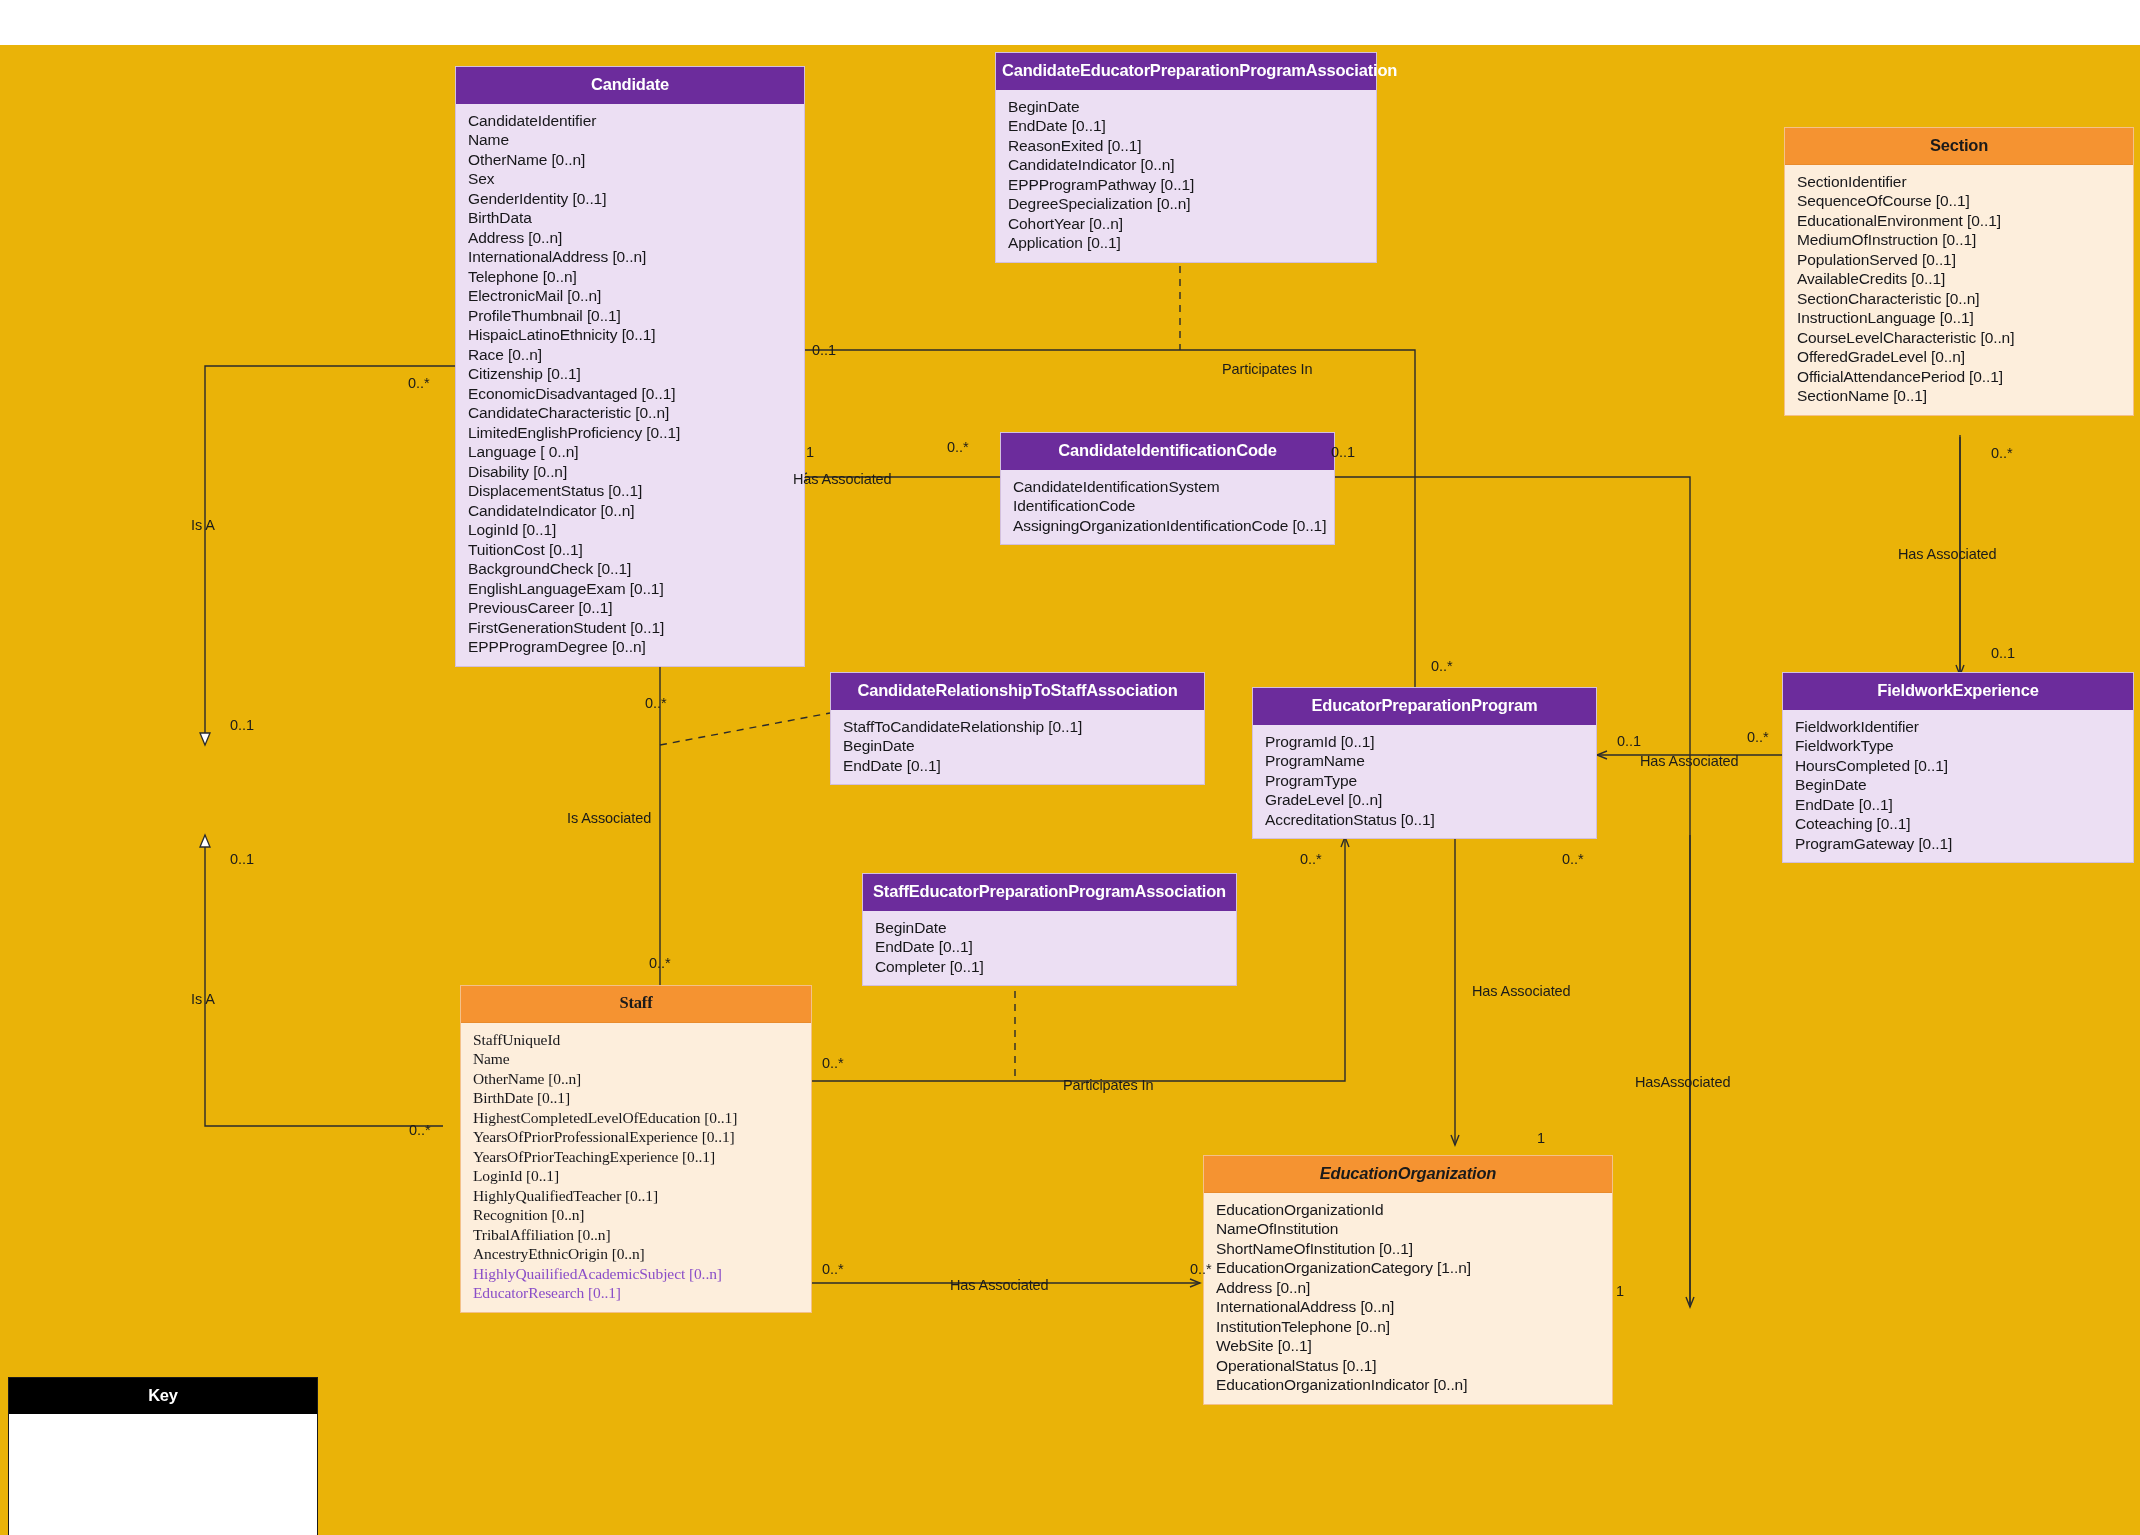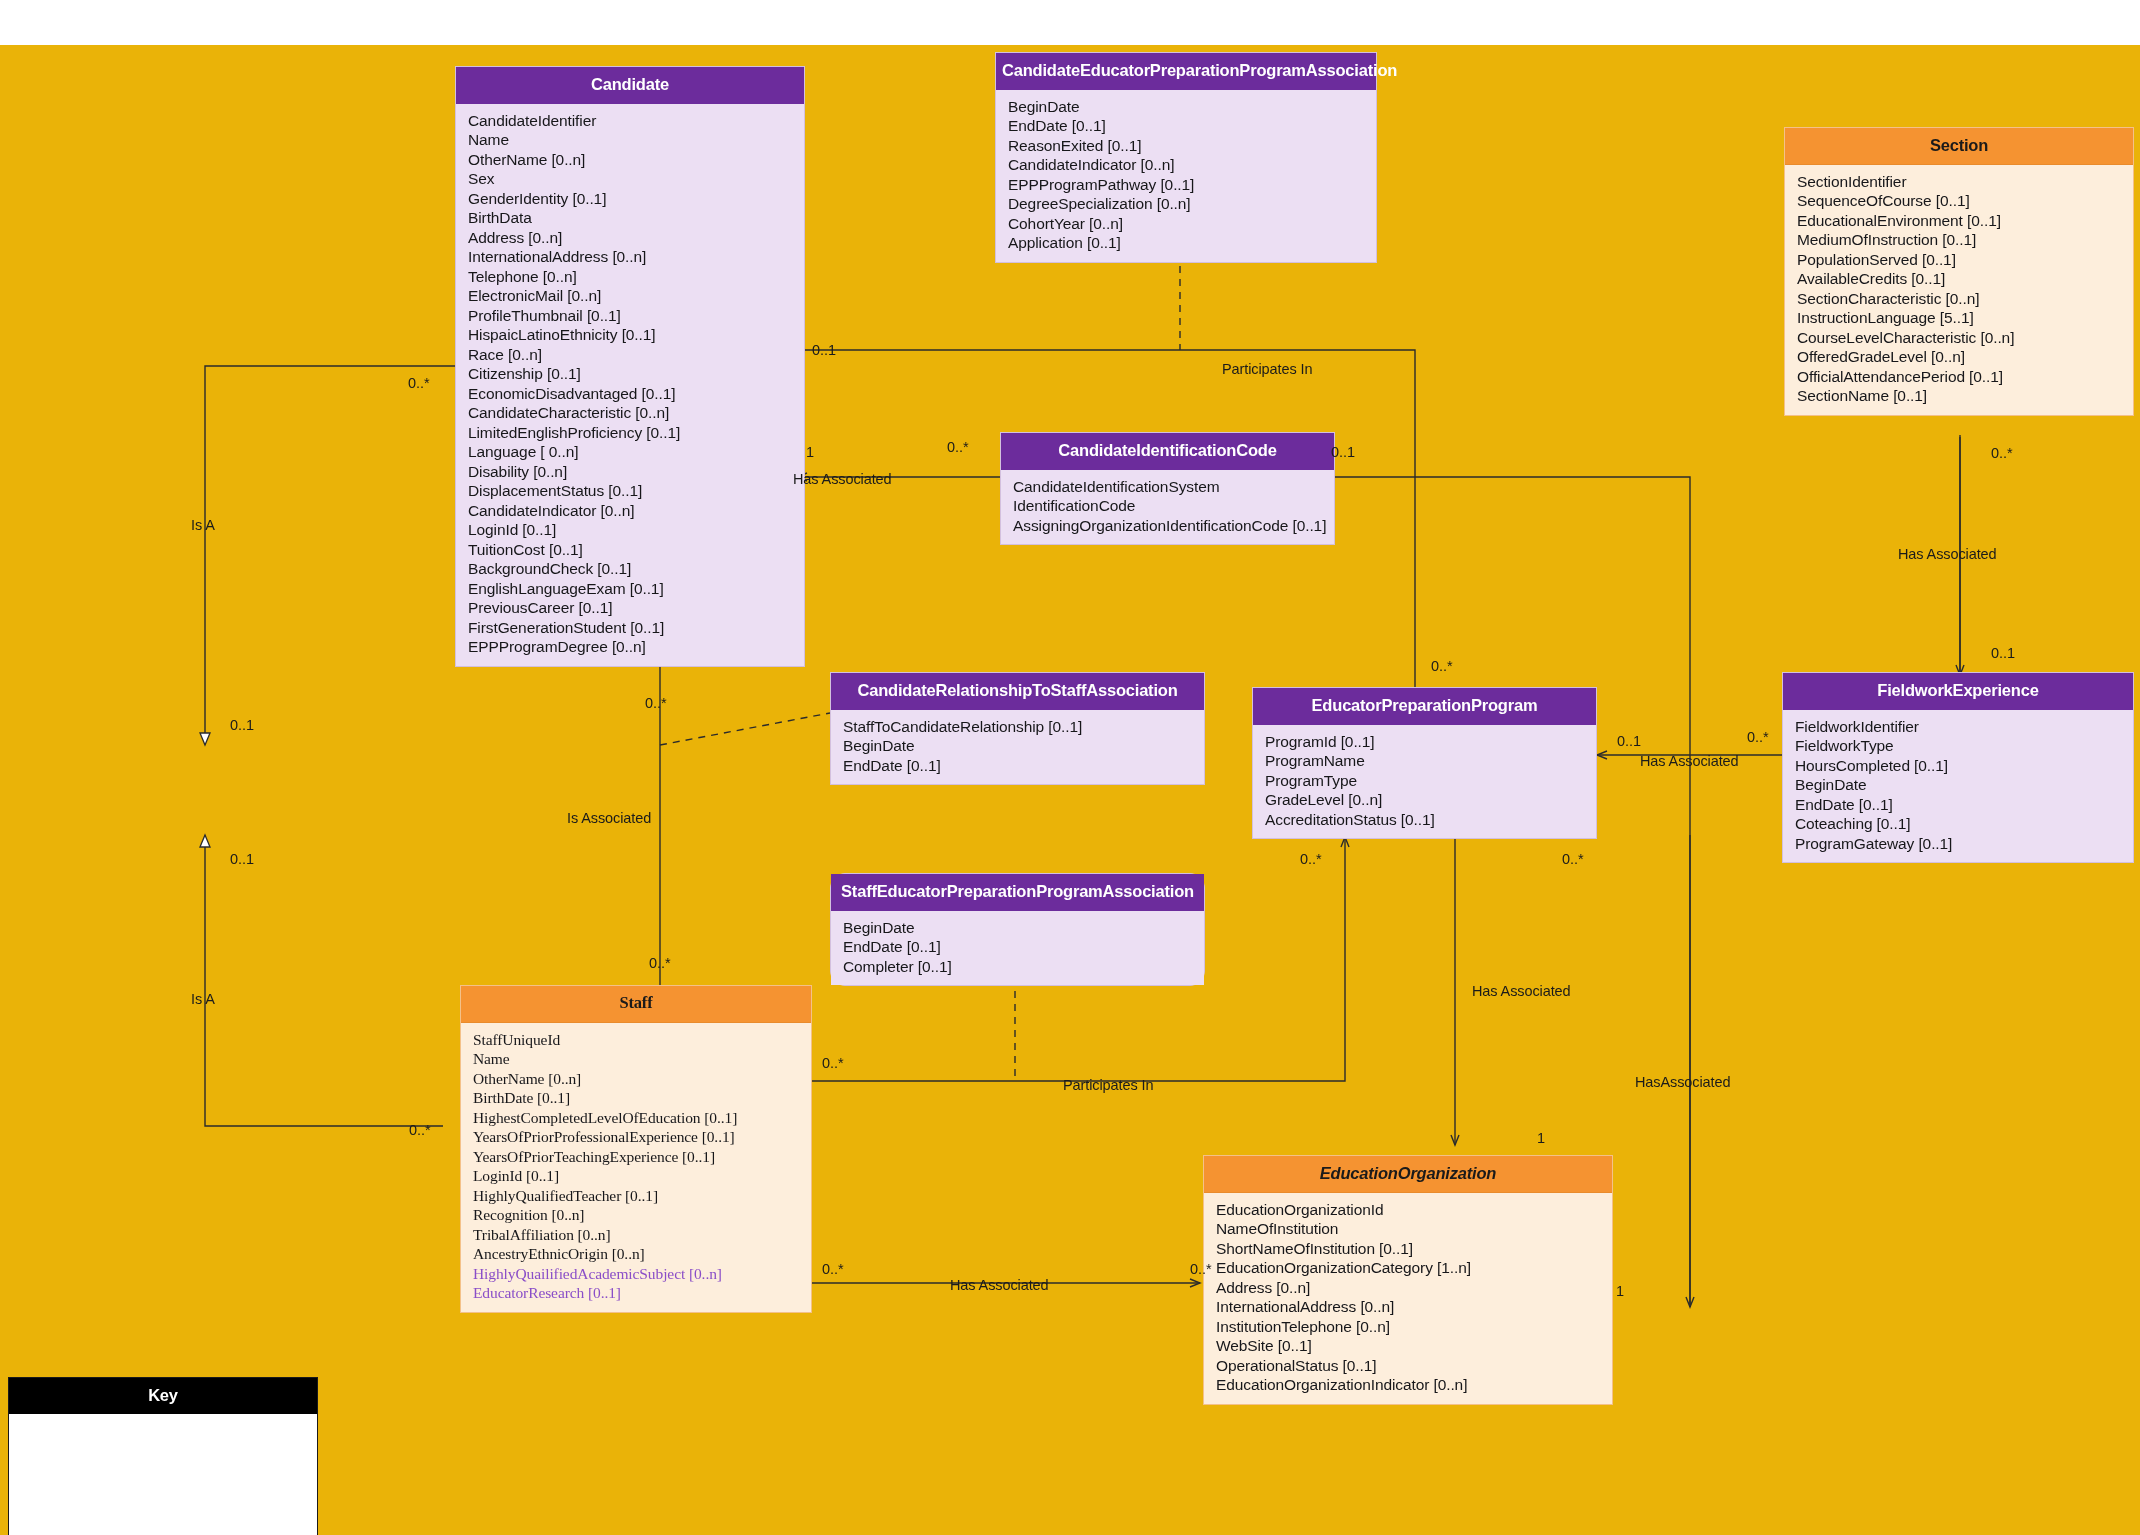--- a/index.html
+++ b/index.html
@@ -195,21 +195,21 @@
   <div class="entity t-orange" style="left:1784px; top:82px; width:350px;">
     <div class="ehead">Section</div>
     <div class="ebody">
         <div class="attr">SectionIdentifier</div>
         <div class="attr">SequenceOfCourse [0..1]</div>
         <div class="attr">EducationalEnvironment [0..1]</div>
         <div class="attr">MediumOfInstruction [0..1]</div>
         <div class="attr">PopulationServed [0..1]</div>
         <div class="attr">AvailableCredits [0..1]</div>
         <div class="attr">SectionCharacteristic  [0..n]</div>
-        <div class="attr">InstructionLanguage [5..1]</div>
+        <div class="attr">InstructionLanguage [0..1]</div>
         <div class="attr">CourseLevelCharacteristic [0..n]</div>
         <div class="attr">OfferedGradeLevel [0..n]</div>
         <div class="attr">OfficialAttendancePeriod [0..1]</div>
         <div class="attr">SectionName [0..1]</div>
       </div>
   </div>
 
   <div class="entity t-purple" style="left:1000px; top:387px; width:335px;">
     <div class="ehead">CandidateIdentificationCode</div>
     <div class="ebody">
@@ -245,21 +245,21 @@
         <div class="attr">FieldworkIdentifier</div>
         <div class="attr">FieldworkType</div>
         <div class="attr">HoursCompleted [0..1]</div>
         <div class="attr">BeginDate</div>
         <div class="attr">EndDate [0..1]</div>
         <div class="attr">Coteaching [0..1]</div>
         <div class="attr">ProgramGateway [0..1]</div>
       </div>
   </div>
 
-  <div class="entity t-purple" style="left:830px; top:828px; width:375px;border-radius:15px;">
+  <div class="entity t-purple" style="left:862px; top:828px; width:375px;">
     <div class="ehead">StaffEducatorPreparationProgramAssociation</div>
     <div class="ebody">
         <div class="attr">BeginDate</div>
         <div class="attr">EndDate [0..1]</div>
         <div class="attr">Completer [0..1]</div>
       </div>
   </div>
 
 
   <div class="entity t-orange" style="left:460px; top:940px; width:352px;font-family:Liberation Serif, serif;">

